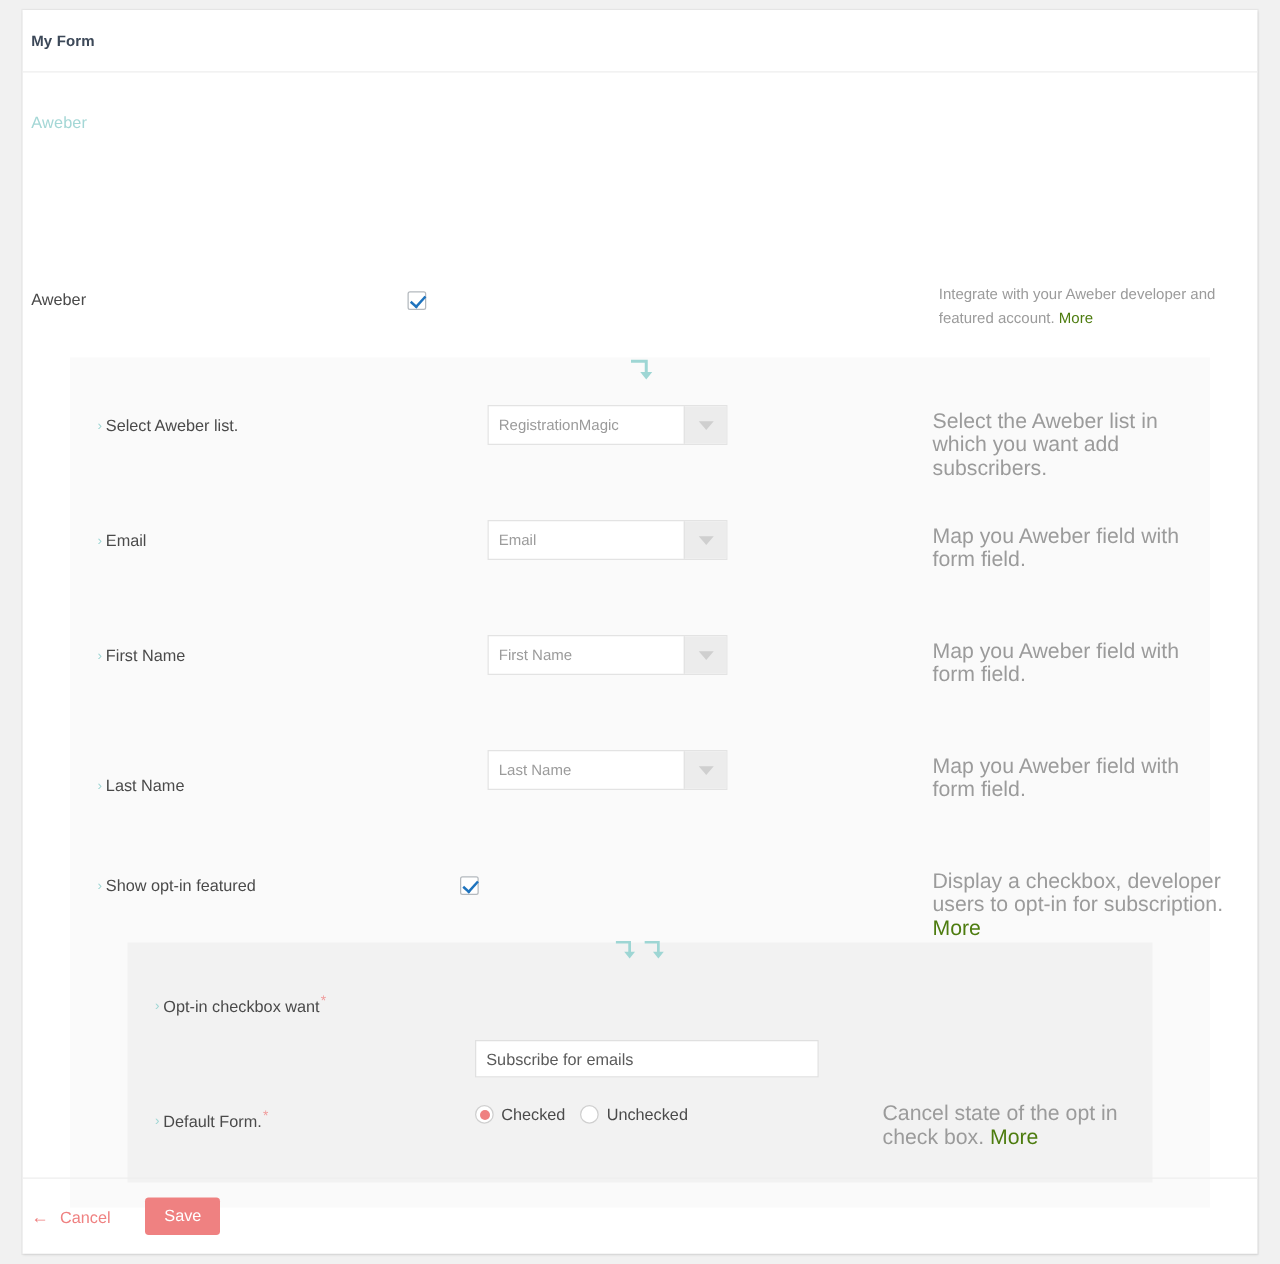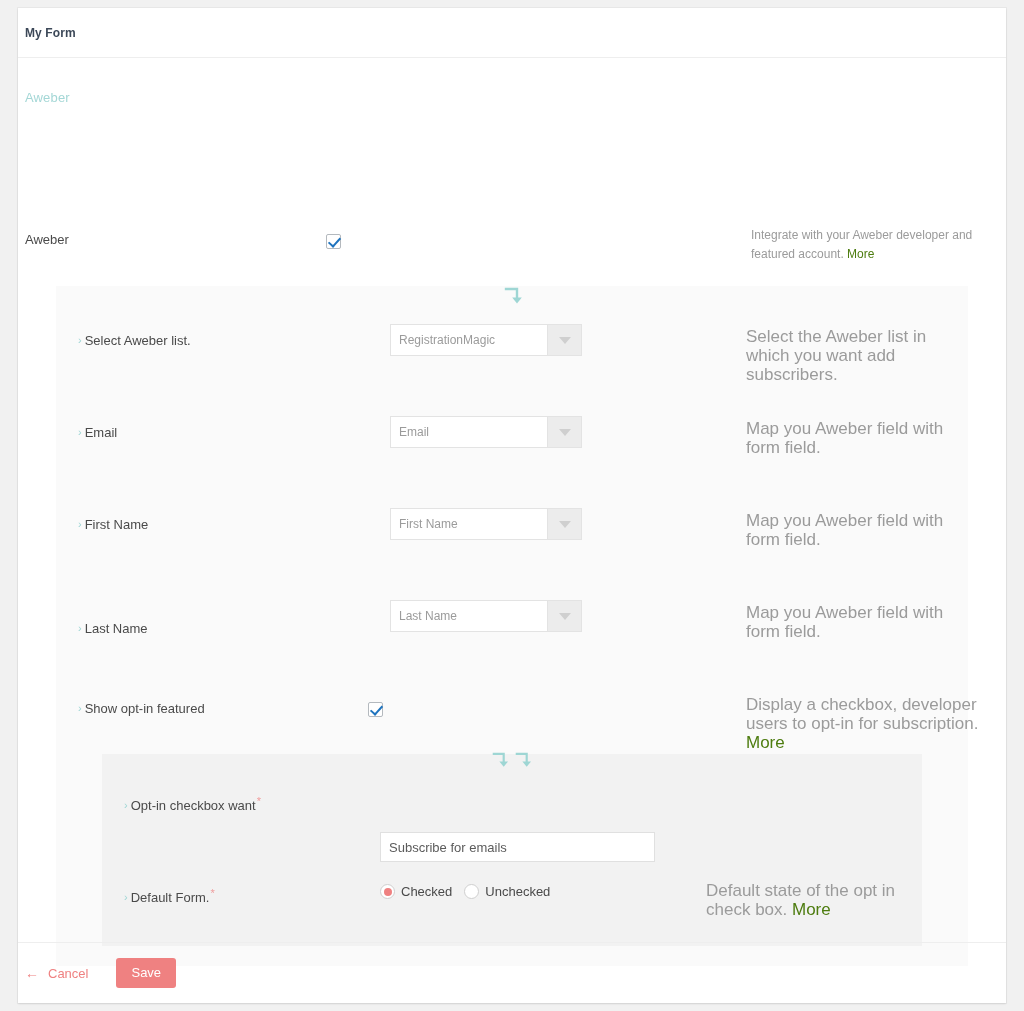--- a/index.html
+++ b/index.html
@@ -373,21 +373,21 @@
                 <span class="rdo on"></span>
                 <span>Checked</span>
               </label>
               <label class="radio-opt">
                 <span class="rdo"></span>
                 <span>Unchecked</span>
               </label>
             </div>
           </div>
           <div class="desc" style="left:604px; width:200px;">
-            <span>Default state of the opt in check box.</span>
+            <span>Cancel state of the opt in check box.</span>
             <span class="more">More</span>
           </div>
         </div>
 
       </div>
 
     </div>
 
   </div>
 

